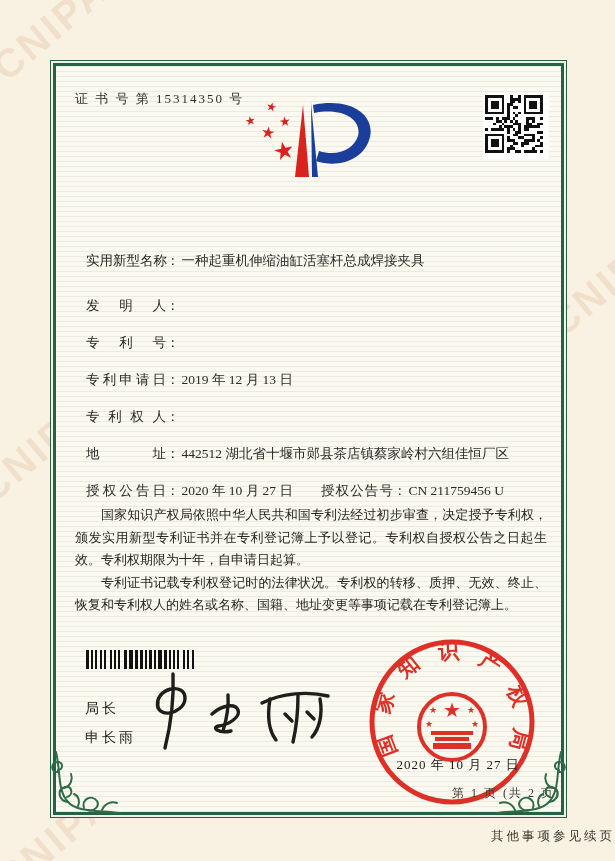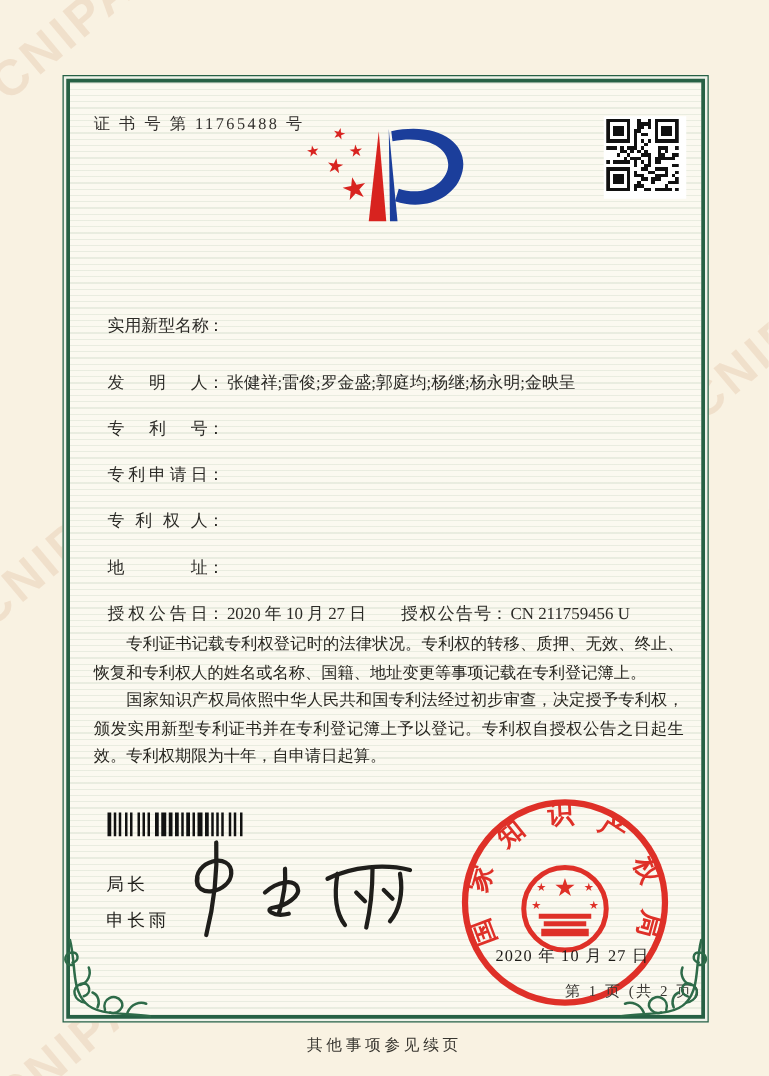--- a/index.html
+++ b/index.html
@@ -65,35 +65,35 @@
   
   .seal{position:absolute;left:309px;top:569px;width:174px;height:174px;opacity:.92;}
   .sealdate{position:absolute;left:327px;top:690px;width:150px;text-align:center;
     font-size:13px;letter-spacing:1px;color:#1d1c19;z-index:5;}
   
   .pageind{position:absolute;left:0;bottom:10px;width:100%;text-align:right;font-size:12px;
     letter-spacing:2px;color:#3a3833;}
   .flourish{position:absolute;bottom:-1px;width:74px;height:74px;z-index:3;}
   .flourish.left{left:-1px;}
   .flourish.right{right:-1px;transform:scaleX(-1);}
-  .contnote{position:absolute;left:0;top:828px;width:100%;text-align:center;font-size:12.5px;
+  .contnote{position:absolute;left:0;top:828px;width:100%;text-align:right;font-size:12.5px;
     letter-spacing:3px;color:#37352f;}
 </style>
 </head>
 <body>
 
 <div class="wm" style="left:-18px;top:6px;">CNIPA</div>
 <div class="wm" style="left:538px;top:262px;">CNIPA</div>
 <div class="wm" style="left:-32px;top:428px;">CNIPA</div>
 <div class="wm" style="left:-14px;top:818px;">CNIPA</div>
 
 <div class="frame">
   <div class="inner">
 
-    <div class="certno">证 书 号 第 11765488 号</div>
+    <div class="certno">证 书 号 第 15314350 号</div>
 
     <div class="qr" id="qr">
         <svg viewBox="0 0 21 21" shape-rendering="crispEdges" fill="#111">
           <rect x="0" y="0" width="1" height="1"></rect>
           <rect x="1" y="0" width="1" height="1"></rect>
           <rect x="2" y="0" width="1" height="1"></rect>
           <rect x="3" y="0" width="1" height="1"></rect>
           <rect x="4" y="0" width="1" height="1"></rect>
           <rect x="5" y="0" width="1" height="1"></rect>
           <rect x="6" y="0" width="1" height="1"></rect>
@@ -321,57 +321,59 @@
         <path d="M72,4 L79,78 L73,78 Z" fill="#1b3e9b"></path>
         <path d="M74,6 C112,-2 136,16 131,38 C126,60 100,70 77,62 L80,52 C99,58 115,50 119,37 C123,22 106,8 75,14 Z" fill="#1b3e9b"></path>
       </svg>
     </div>
 
 
     <div class="fields">
       <div class="frow gap">
         <span class="lbl">实用新型名称</span>
           <span class="colon">：</span>
+        <span class="val">一种起重机伸缩油缸活塞杆总成焊接夹具</span>
       </div>
       <div class="frow">
         <span class="lbl">发明人</span>
           <span class="colon">：</span>
-        <span class="val">张健祥;雷俊;罗金盛;郭庭均;杨继;杨永明;金映呈</span>
       </div>
       <div class="frow">
         <span class="lbl">专利号</span>
           <span class="colon">：</span>
       </div>
       <div class="frow">
         <span class="lbl">专利申请日</span>
           <span class="colon">：</span>
+        <span class="val">2019 年 12 月 13 日</span>
       </div>
       <div class="frow">
         <span class="lbl">专利权人</span>
           <span class="colon">：</span>
       </div>
       <div class="frow">
         <span class="lbl">地址</span>
           <span class="colon">：</span>
+        <span class="val">442512 湖北省十堰市郧县茶店镇蔡家岭村六组佳恒厂区</span>
       </div>
       <div class="frow">
         <span class="lbl">授权公告日</span>
           <span class="colon">：</span>
         <span class="val">2020 年 10 月 27 日</span>
         <span class="pair2">
           <span class="lbl">授权公告号</span>
             <span class="colon">：</span>
           <span class="val">CN 211759456 U</span>
         </span>
       </div>
     </div>
 
     <div class="bodytext">
+      <p>国家知识产权局依照中华人民共和国专利法经过初步审查，决定授予专利权，颁发实用新型专利证书并在专利登记簿上予以登记。专利权自授权公告之日起生效。专利权期限为十年，自申请日起算。</p>
       <p>专利证书记载专利权登记时的法律状况。专利权的转移、质押、无效、终止、恢复和专利权人的姓名或名称、国籍、地址变更等事项记载在专利登记簿上。</p>
-      <p>国家知识产权局依照中华人民共和国专利法经过初步审查，决定授予专利权，颁发实用新型专利证书并在专利登记簿上予以登记。专利权自授权公告之日起生效。专利权期限为十年，自申请日起算。</p>
     </div>
 
     <div class="barcode" id="barcode">
         <div style="width:3px;background:#111"></div>
         <div style="width:2px;background:transparent"></div>
         <div style="width:2px;background:#111"></div>
         <div style="width:2px;background:transparent"></div>
         <div style="width:2px;background:#111"></div>
         <div style="width:3px;background:transparent"></div>
         <div style="width:2px;background:#111"></div>

